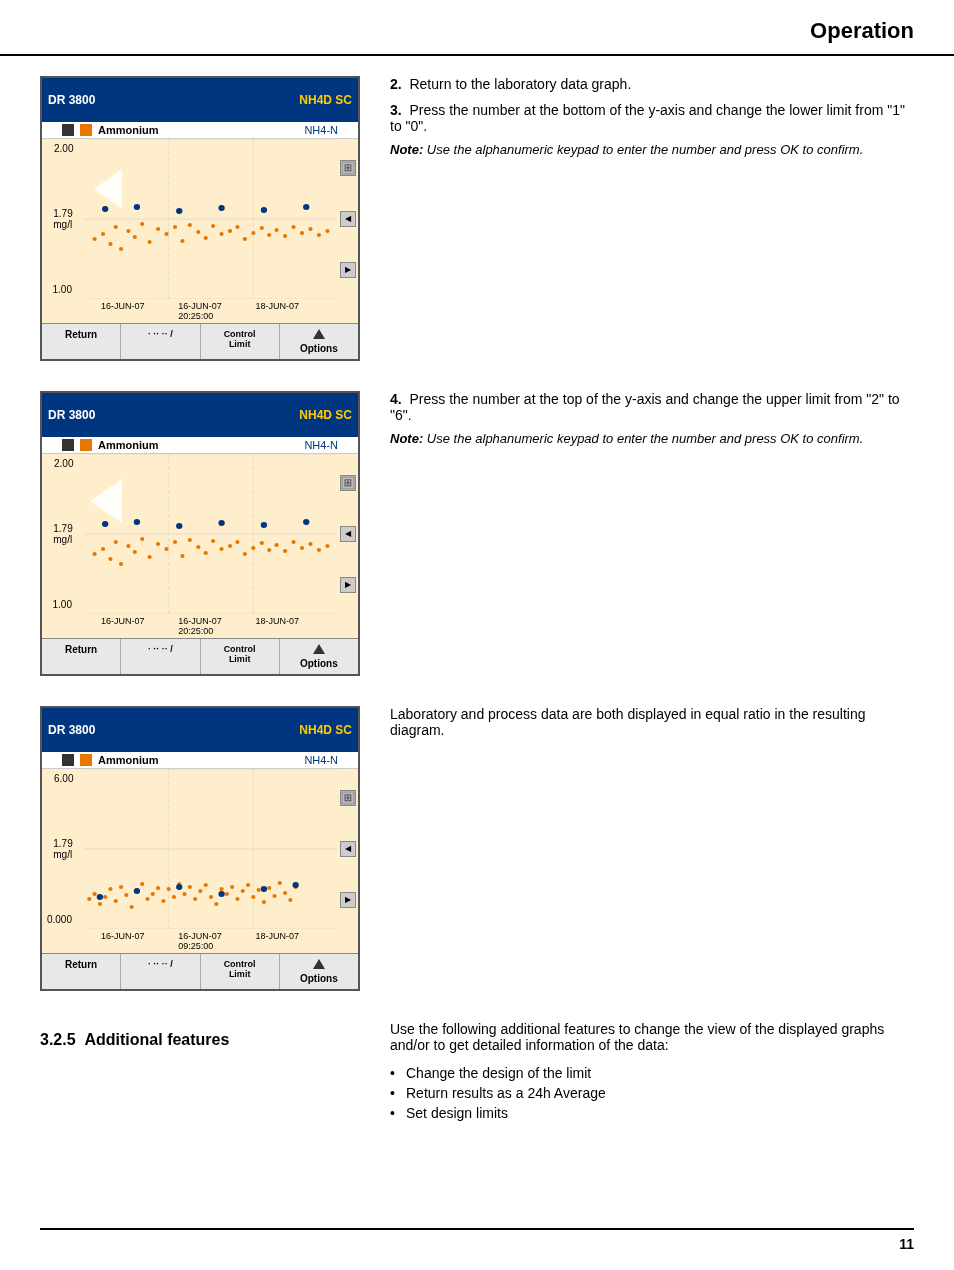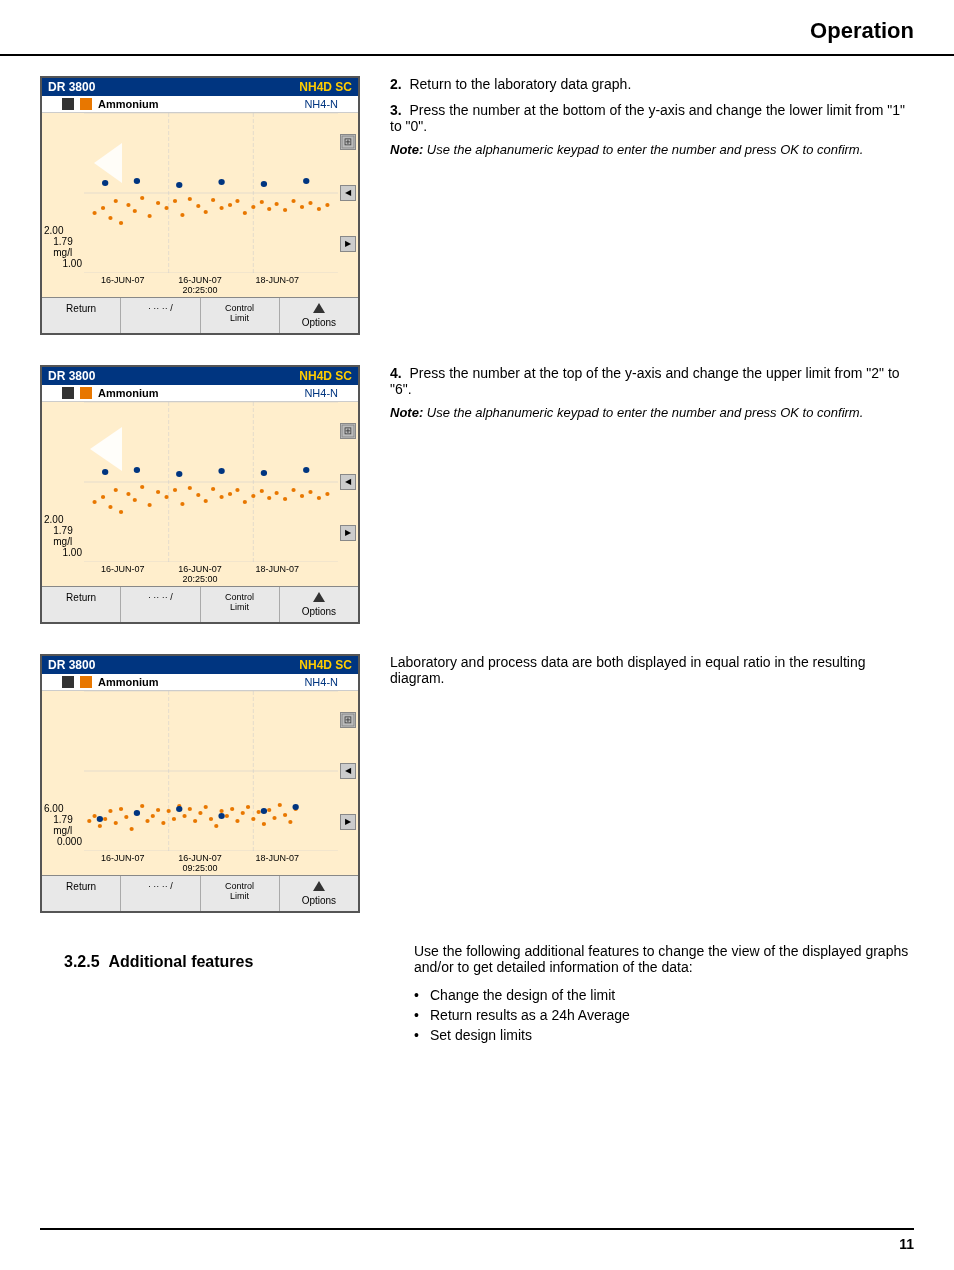--- a/index.html
+++ b/index.html
@@ -46,21 +46,21 @@
       flex-shrink: 0;
       border: 2px solid #555;
       background: #fff;
     }
     .device-title-bar {
       background: #003580;
       color: #fff;
       display: flex;
       justify-content: space-between;
       align-items: center;
-      padding: 2px 6px;
+      padding: 15px 6px;
       font-size: 12px;
       font-weight: bold;
     }
     .device-title-bar .title-right {
       color: #ffcc00;
     }
     .device-channel-bar {
       background: #fff;
       display: flex;
       align-items: center;
@@ -95,22 +95,22 @@
     .graph-area {
       background: #ffeecc;
       position: relative;
       height: 160px;
       display: flex;
     }
     .graph-y-axis {
       width: 42px;
       display: flex;
       flex-direction: column;
-      justify-content: flex-end;
-      padding: 4px 2px;
+      justify-content: space-between;
+      padding: 4px 12px;
       font-size: 10px;
       flex-shrink: 0;
     }
     .graph-y-top { align-self: flex-start; }
     .graph-y-mid { align-self: center; }
     .graph-y-bot { align-self: flex-end; }
     .graph-main {
       flex: 1;
       position: relative;
       overflow: hidden;
@@ -141,28 +141,28 @@
 
     
     .graph-x-labels {
       display: flex;
       justify-content: space-around;
       font-size: 9px;
       padding: 2px 42px 2px 42px;
       background: #ffeecc;
     }
     .graph-x-label {
-      text-align: center;
     }
 
     
     .device-toolbar {
       display: flex;
       border-top: 1px solid #888;
       background: #e8e8e8;
+      font-weight: bold;
     }
     .toolbar-btn {
       flex: 1;
       text-align: center;
       padding: 5px 2px;
       font-size: 10px;
       border-right: 1px solid #aaa;
       cursor: pointer;
     }
     .toolbar-btn:last-child { border-right: none; }
@@ -202,21 +202,20 @@
     .section-heading {
       display: flex;
       flex-direction: row;
       gap: 30px;
       margin-bottom: 20px;
       align-items: flex-start;
     }
     .section-title-block {
       width: 320px;
       flex-shrink: 0;
-      margin-left: 24px;
     }
     .section-title {
       font-size: 16px;
       font-weight: bold;
       margin-top: 10px;
     }
     .section-number {
       font-weight: bold;
     }
 

